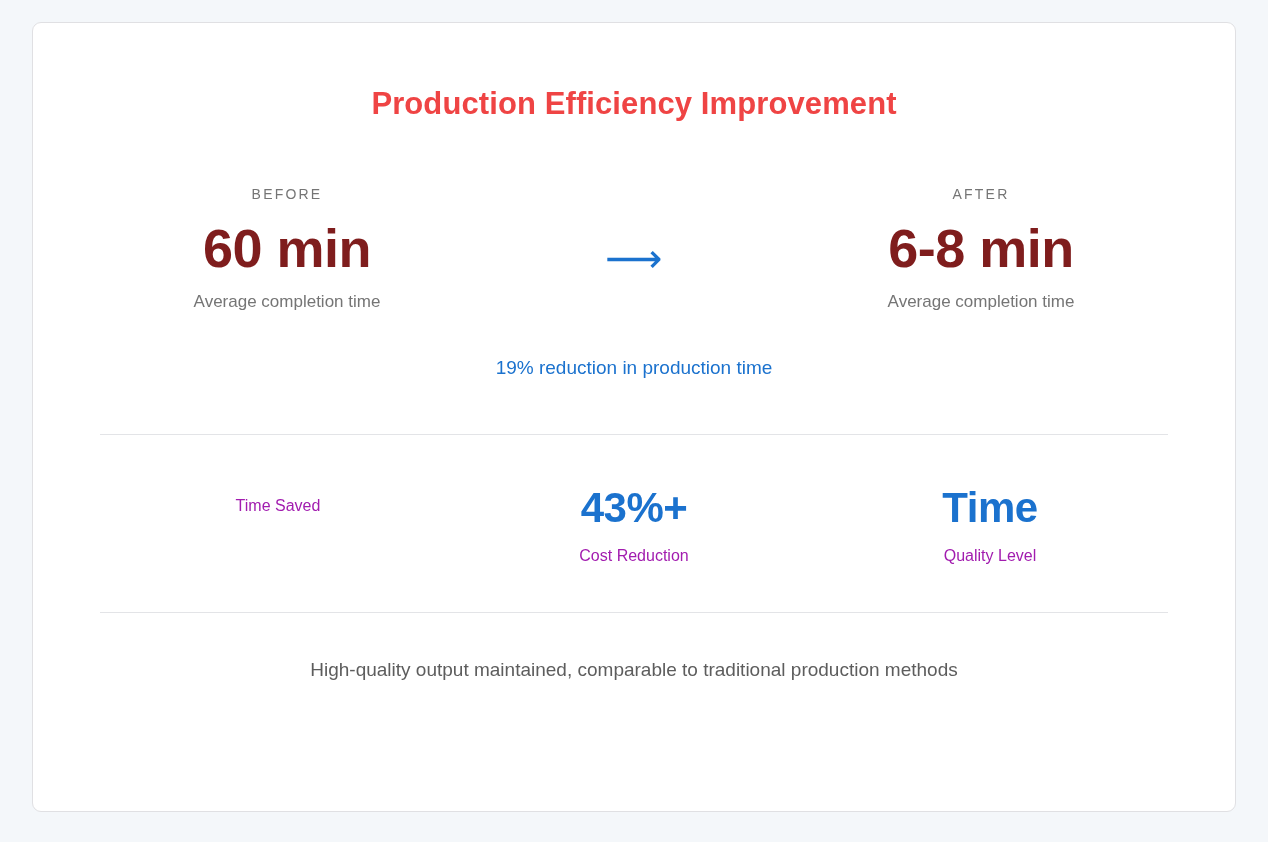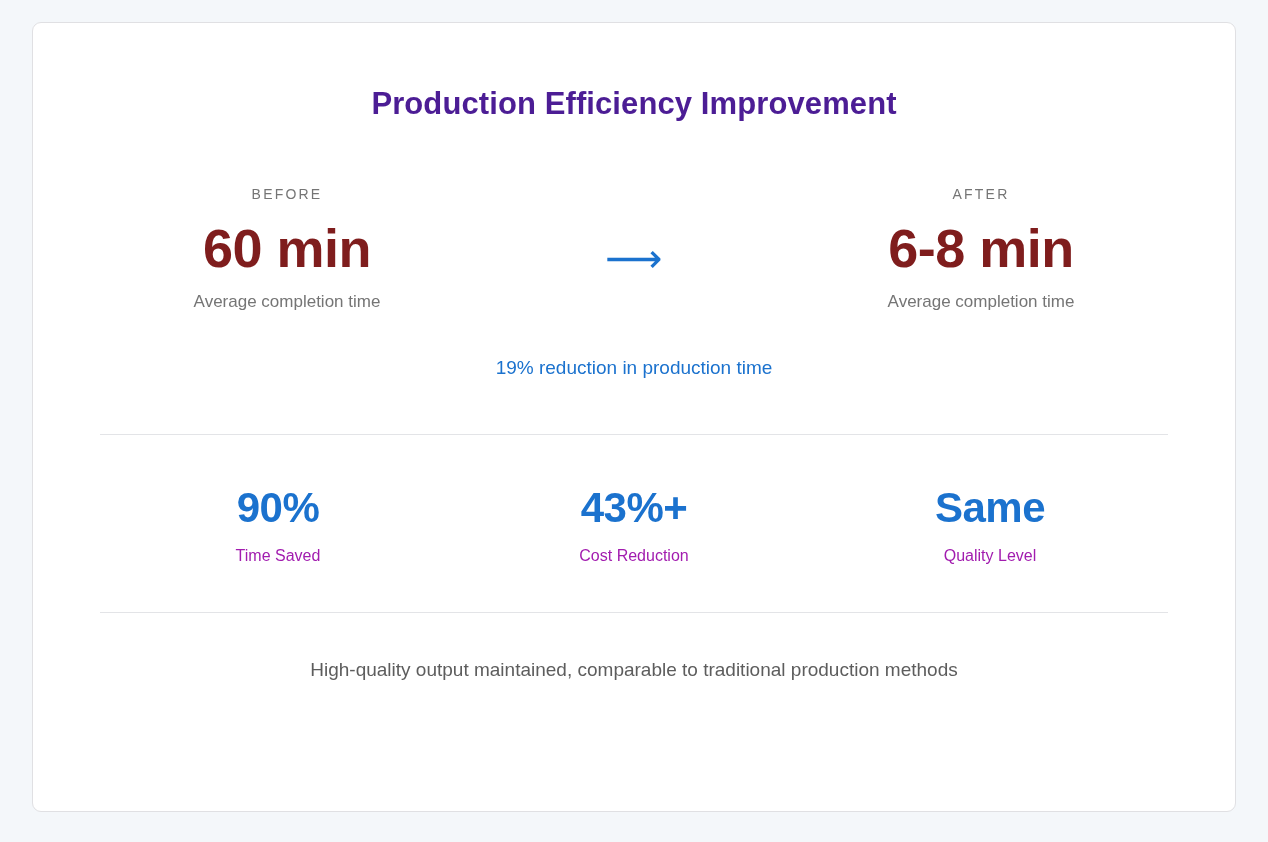--- a/index.html
+++ b/index.html
@@ -38,21 +38,21 @@
   }
 
   
   .card-title {
     margin: 0;
     padding-top: 62px;
     text-align: center;
     font-size: 31px;
     line-height: 38px;
     font-weight: bold;
-    color: #4c1d95;
+    color: #ef4444;
     letter-spacing: 0.1px;
   }
 
   
   .comparison {
     display: grid;
     grid-template-columns: 1fr auto 1fr;
     align-items: center;
     margin-top: 62px;
     column-gap: 16px;
@@ -178,31 +178,30 @@
 
     </div>
 
     <div class="reduction">19% reduction in production time</div>
 
     <hr class="divider divider-top">
 
     <div class="stats">
 
       <div class="stat">
-        <div class="stat-value">90%</div>
         <div class="stat-label">Time Saved</div>
       </div>
 
       <div class="stat">
         <div class="stat-value">43%+</div>
         <div class="stat-label">Cost Reduction</div>
       </div>
 
       <div class="stat">
-        <div class="stat-value">Same</div>
+        <div class="stat-value">Time</div>
         <div class="stat-label">Quality Level</div>
       </div>
 
     </div>
 
     <hr class="divider divider-bottom">
 
     <div class="footnote">High-quality output maintained, comparable to traditional production methods</div>
 
   </div>

